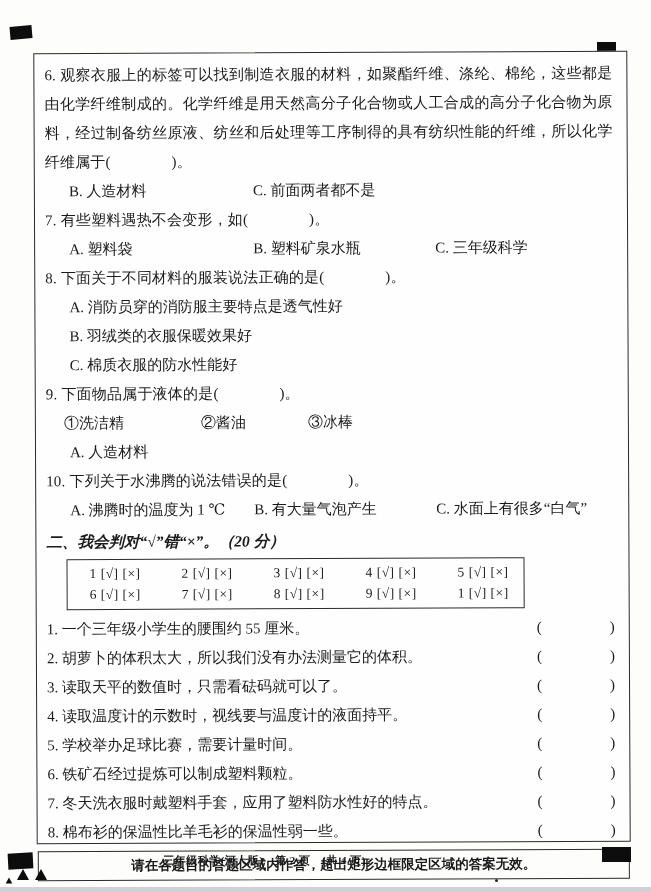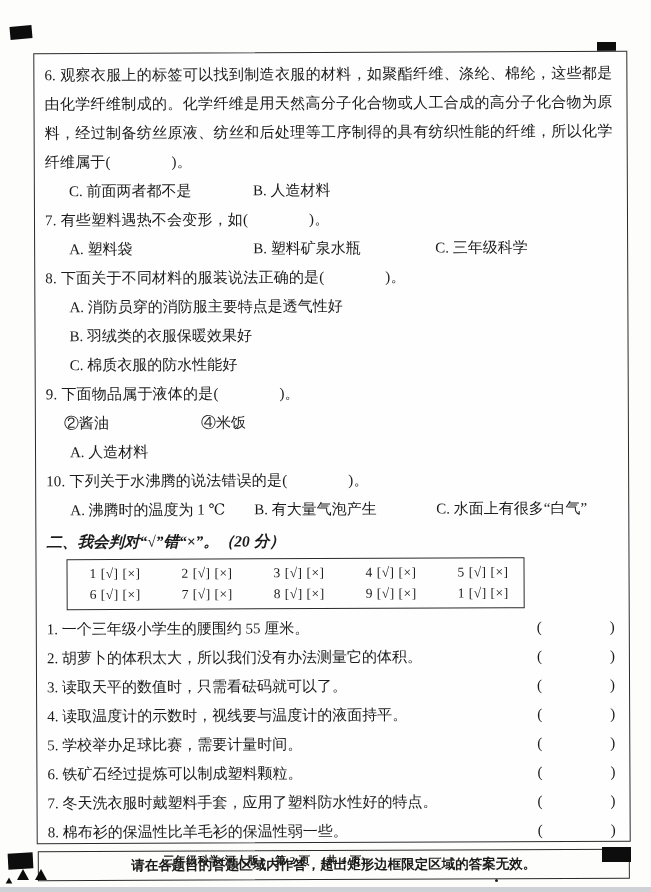--- a/index.html
+++ b/index.html
@@ -134,22 +134,22 @@
 <body>
 
 <div class="mark mark-tl"></div>
 <div class="mark mark-tr"></div>
 
 <div class="paper">
 
   <div>
     <p class="q-text">6. 观察衣服上的标签可以找到制造衣服的材料，如聚酯纤维、涤纶、棉纶，这些都是由化学纤维制成的。化学纤维是用天然高分子化合物或人工合成的高分子化合物为原料，经过制备纺丝原液、纺丝和后处理等工序制得的具有纺织性能的纤维，所以化学纤维属于(　　　　)。</p>
     <div class="opt-row">
+      <span>B. 人造材料</span>
       <span>C. 前面两者都不是</span>
-      <span>B. 人造材料</span>
     </div>
   </div>
 
   <div>
     <p class="q-text">7. 有些塑料遇热不会变形，如(　　　　)。</p>
     <div class="opt-row">
       <span>A. 塑料袋</span>
       <span>B. 塑料矿泉水瓶</span>
       <span>C. 三年级科学</span>
     </div>
@@ -158,22 +158,23 @@
   <div>
     <p class="q-text">8. 下面关于不同材料的服装说法正确的是(　　　　)。</p>
     <div class="opt-line">A. 消防员穿的消防服主要特点是透气性好</div>
     <div class="opt-line">B. 羽绒类的衣服保暖效果好</div>
     <div class="opt-line">C. 棉质衣服的防水性能好</div>
   </div>
 
   <div>
     <p class="q-text">9. 下面物品属于液体的是(　　　　)。</p>
     <div class="item-row">
+      <span>①洗洁精</span>
       <span>②酱油</span>
-      <span>④米饭</span>
+      <span>③冰棒</span>
     </div>
     <div class="opt-row">
       <span>A. 人造材料</span>
     </div>
   </div>
 
   <div>
     <p class="q-text">10. 下列关于水沸腾的说法错误的是(　　　　)。</p>
     <div class="opt-row">
       <span>A. 沸腾时的温度为 1 ℃</span>

